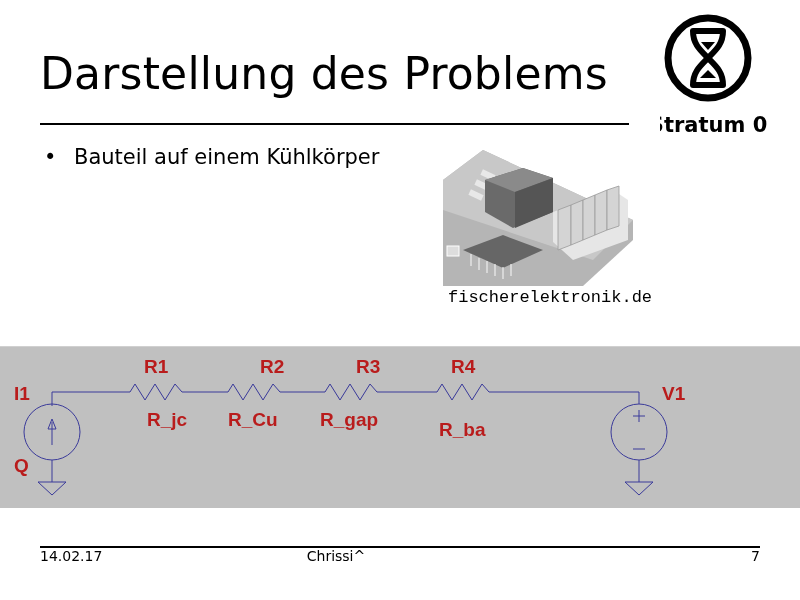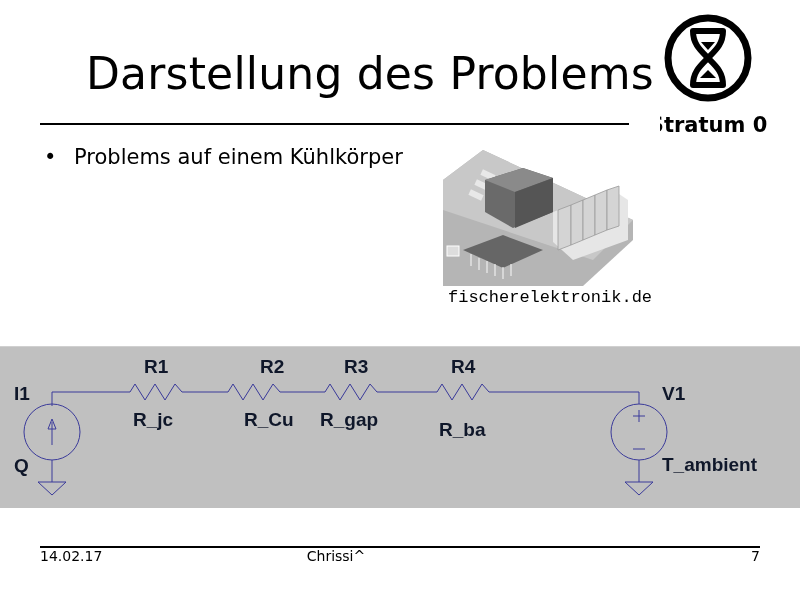--- a/index.html
+++ b/index.html
@@ -1,31 +1,31 @@
 <!DOCTYPE html>
 <html><head>
 <meta charset="utf-8">
 <style>
   html, body { margin:0; padding:0; }
   body { width:800px; height:600px; background:#ffffff; position:relative; overflow:hidden;
          font-family:"DejaVu Sans", sans-serif; color:#000; }
   .title { position:absolute; left:40px; top:44px; font-size:44px; font-weight:normal;
-           letter-spacing:0.2px; line-height:60px; white-space:nowrap;margin-left:46px; }
+           letter-spacing:0.2px; line-height:60px; white-space:nowrap; }
   .title-rule { position:absolute; left:40px; top:123px; width:589px; height:2px; background:#000; }
   .logo { position:absolute; left:660px; top:14px; width:110px; height:122px; }
   .bullet-row { position:absolute; left:44px; top:142px; font-size:21px; line-height:30px; white-space:nowrap; }
   .bullet-dot { display:inline-block; width:30px; }
   .photo { position:absolute; left:443px; top:150px; width:190px; height:136px; }
   .photo-caption { position:absolute; left:448px; top:288px; font-family:Liberation Mono, monospace;
                    font-size:17px; white-space:nowrap; }
   .schematic { position:absolute; left:0; top:346px; width:800px; height:161px; background:#c0c0c0;
                border-top:1px solid #d0d0d0; }
   .schematic svg { position:absolute; left:0; top:0; }
   .lbl { position:absolute; font-family:"Liberation Sans", sans-serif; font-weight:bold; font-size:19px;
-         white-space:nowrap; color:#0f172a; }
+         white-space:nowrap; color:#b91c1c; }
   .footer-rule { position:absolute; left:40px; top:546px; width:720px; height:2px; background:#000; }
   .footer { position:absolute; top:547px; font-size:14px; line-height:18px; white-space:nowrap; }
   .footer.left { left:40px; }
   .footer.center { left:0; width:672px; text-align:center; }
   .footer.right { right:40px; }
 </style>
 </head>
 <body>
 
 <div class="title">Darstellung des Problems</div>
@@ -35,21 +35,21 @@
   <g>
     <circle cx="48" cy="44" r="40" fill="none" stroke="#000" stroke-width="7"></circle>
     <path d="M33 17 H63 C63 30 56 36 48 44 C40 52 33 58 33 71 H63 C63 58 56 52 48 44 C40 36 33 30 33 17 Z" fill="none" stroke="#000" stroke-width="6" stroke-linejoin="round"></path>
     <path d="M41 28 H55 L48 36 Z" fill="#000"></path>
     <path d="M40 64 L48 56 L56 64 Z" fill="#000"></path>
   </g>
   <text x="48" y="118" text-anchor="middle" font-family="DejaVu Sans, sans-serif" font-weight="bold" font-size="21" fill="#000">Stratum 0</text>
 </svg>
 
 <div class="bullet-row">
-  <span class="bullet-dot">•</span><span>Problems auf einem Kühlkörper</span>
+  <span class="bullet-dot">•</span><span>Bauteil auf einem Kühlkörper</span>
 </div>
 
 <svg class="photo" viewBox="0 0 190 136">
 
   <polygon points="0,30 40,0 190,70 190,90 140,136 0,136" fill="#b5b5b5"></polygon>
   <polygon points="0,30 40,0 190,70 150,110 0,60" fill="#c8c8c8"></polygon>
 
   <rect x="38" y="22" width="14" height="6" fill="#e8e8e8" transform="rotate(25 45 25)"></rect>
   <rect x="32" y="32" width="14" height="6" fill="#e8e8e8" transform="rotate(25 39 35)"></rect>
   <rect x="26" y="42" width="14" height="6" fill="#e8e8e8" transform="rotate(25 33 45)"></rect>
@@ -107,28 +107,27 @@
       <line x1="633" y1="69" x2="645" y2="69"></line>
       <line x1="633" y1="102" x2="645" y2="102"></line>
       <line x1="639" y1="113" x2="639" y2="135"></line>
       <polygon points="625,135 653,135 639,148"></polygon>
     </g>
   </svg>
   <div class="lbl" style="left:14px;top:36px">I1</div>
   <div class="lbl" style="left:14px;top:108px">Q</div>
 
   <div class="lbl" style="left:144px;top:9px">R1</div>
-  <div class="lbl" style="left:133px;top:62px">R_jc</div>
+  <div class="lbl" style="left:147px;top:62px">R_jc</div>
   <div class="lbl" style="left:260px;top:9px">R2</div>
-  <div class="lbl" style="left:244px;top:62px">R_Cu</div>
-  <div class="lbl" style="left:344px;top:9px">R3</div>
+  <div class="lbl" style="left:228px;top:62px">R_Cu</div>
+  <div class="lbl" style="left:356px;top:9px">R3</div>
   <div class="lbl" style="left:320px;top:62px">R_gap</div>
   <div class="lbl" style="left:451px;top:9px">R4</div>
   <div class="lbl" style="left:439px;top:72px">R_ba</div>
 
   <div class="lbl" style="left:662px;top:36px">V1</div>
-  <div class="lbl" style="left:662px;top:107px">T_ambient</div>
 </div>
 
 <div class="footer-rule"></div>
 <div class="footer left">14.02.17</div>
 <div class="footer center">Chrissi^</div>
 <div class="footer right">7</div>
 
 </body></html>

